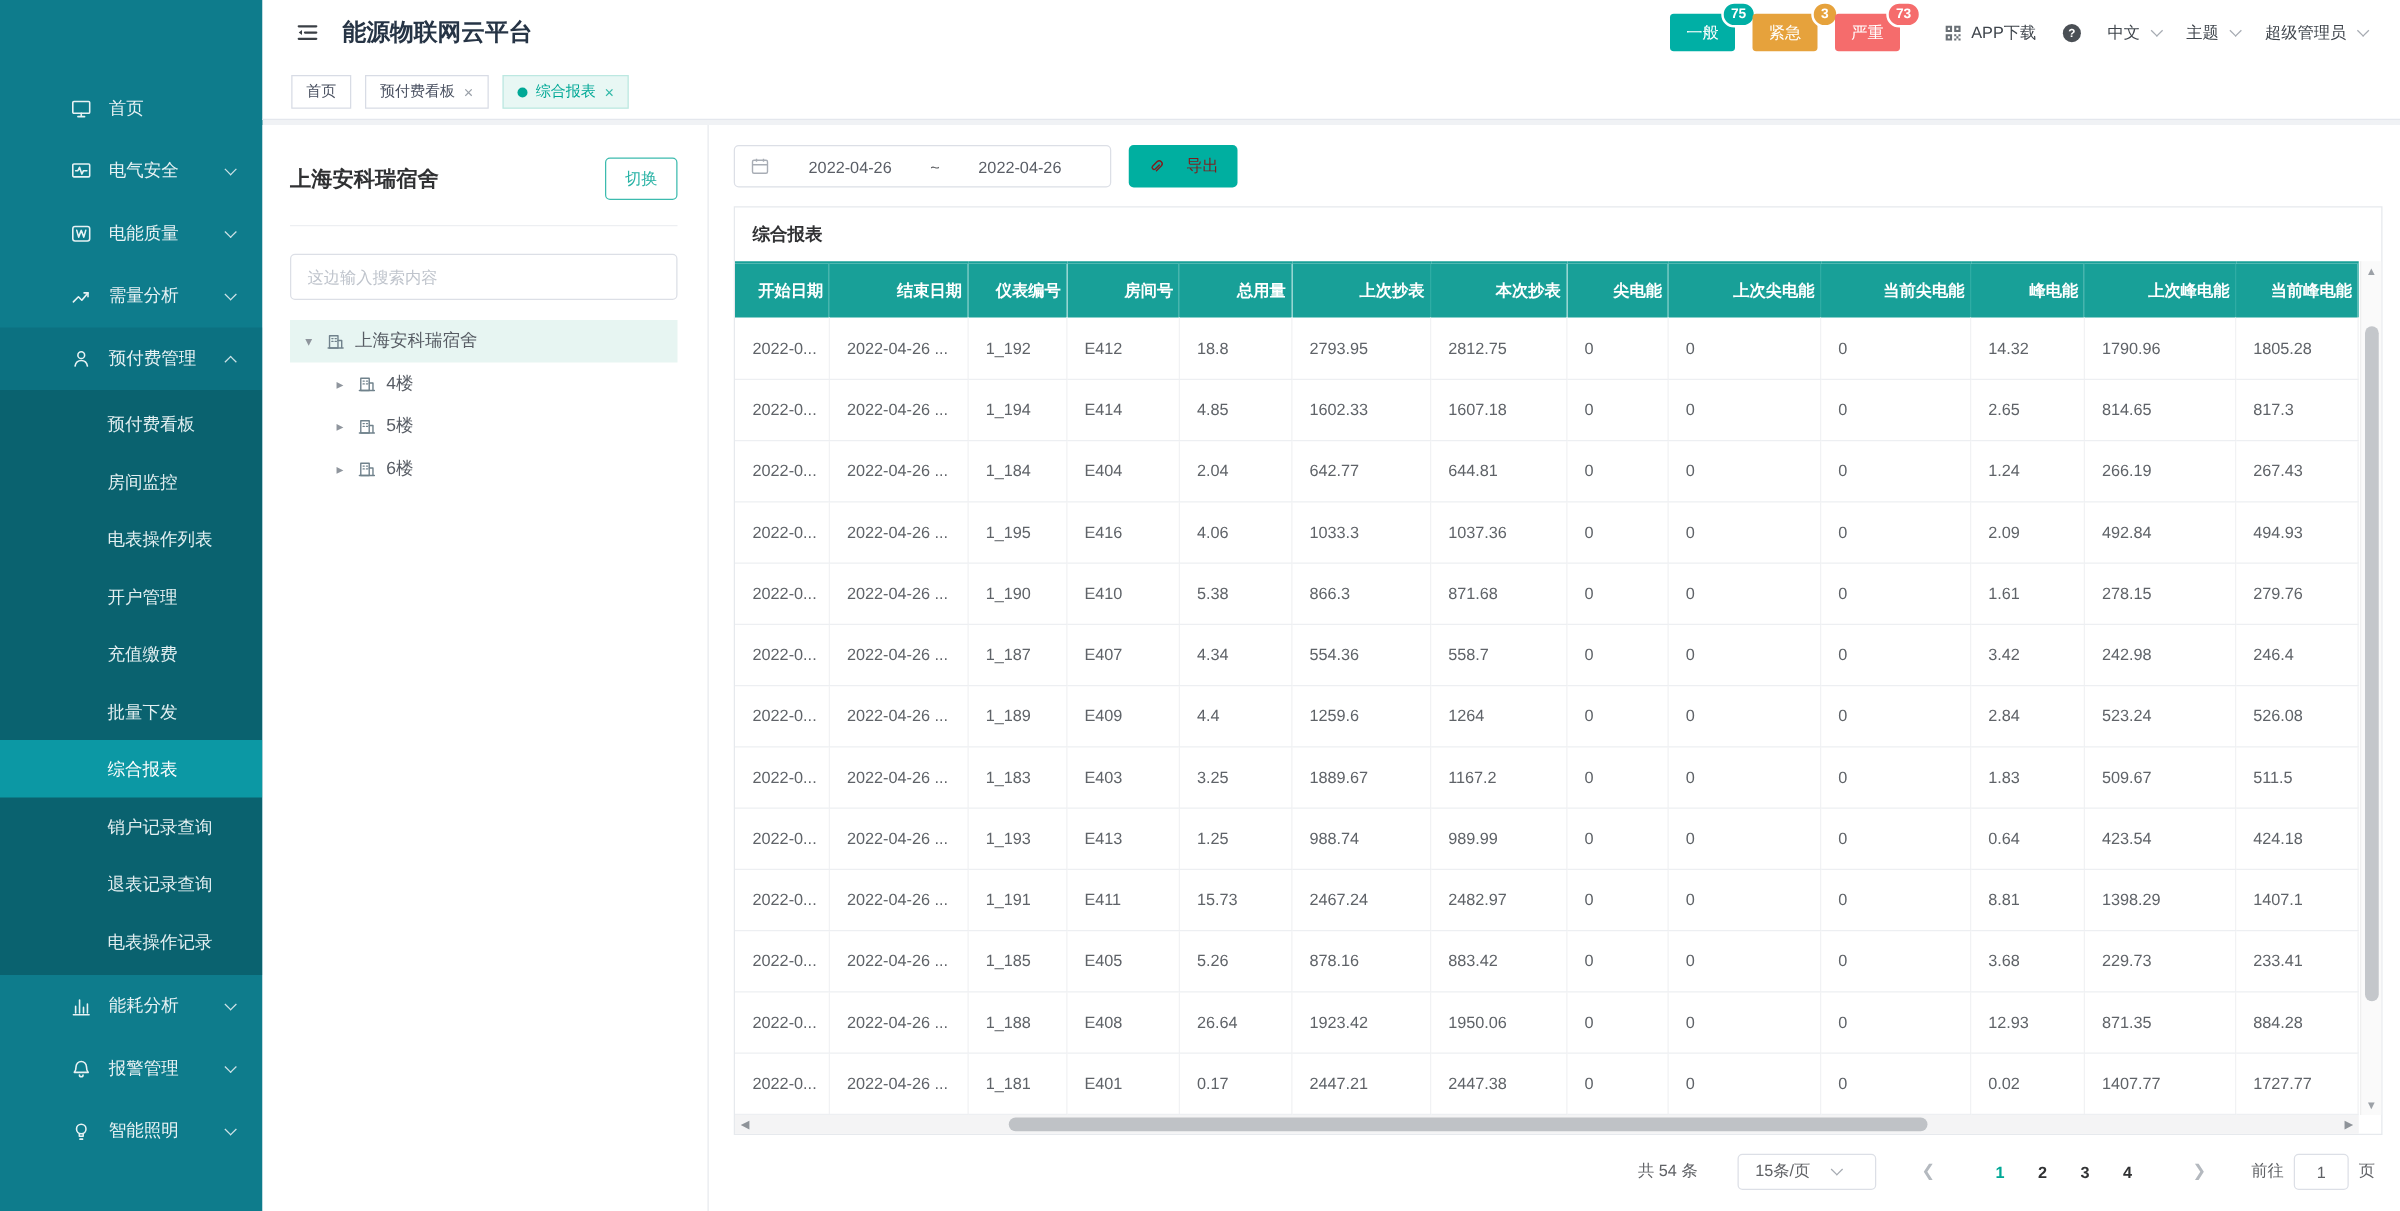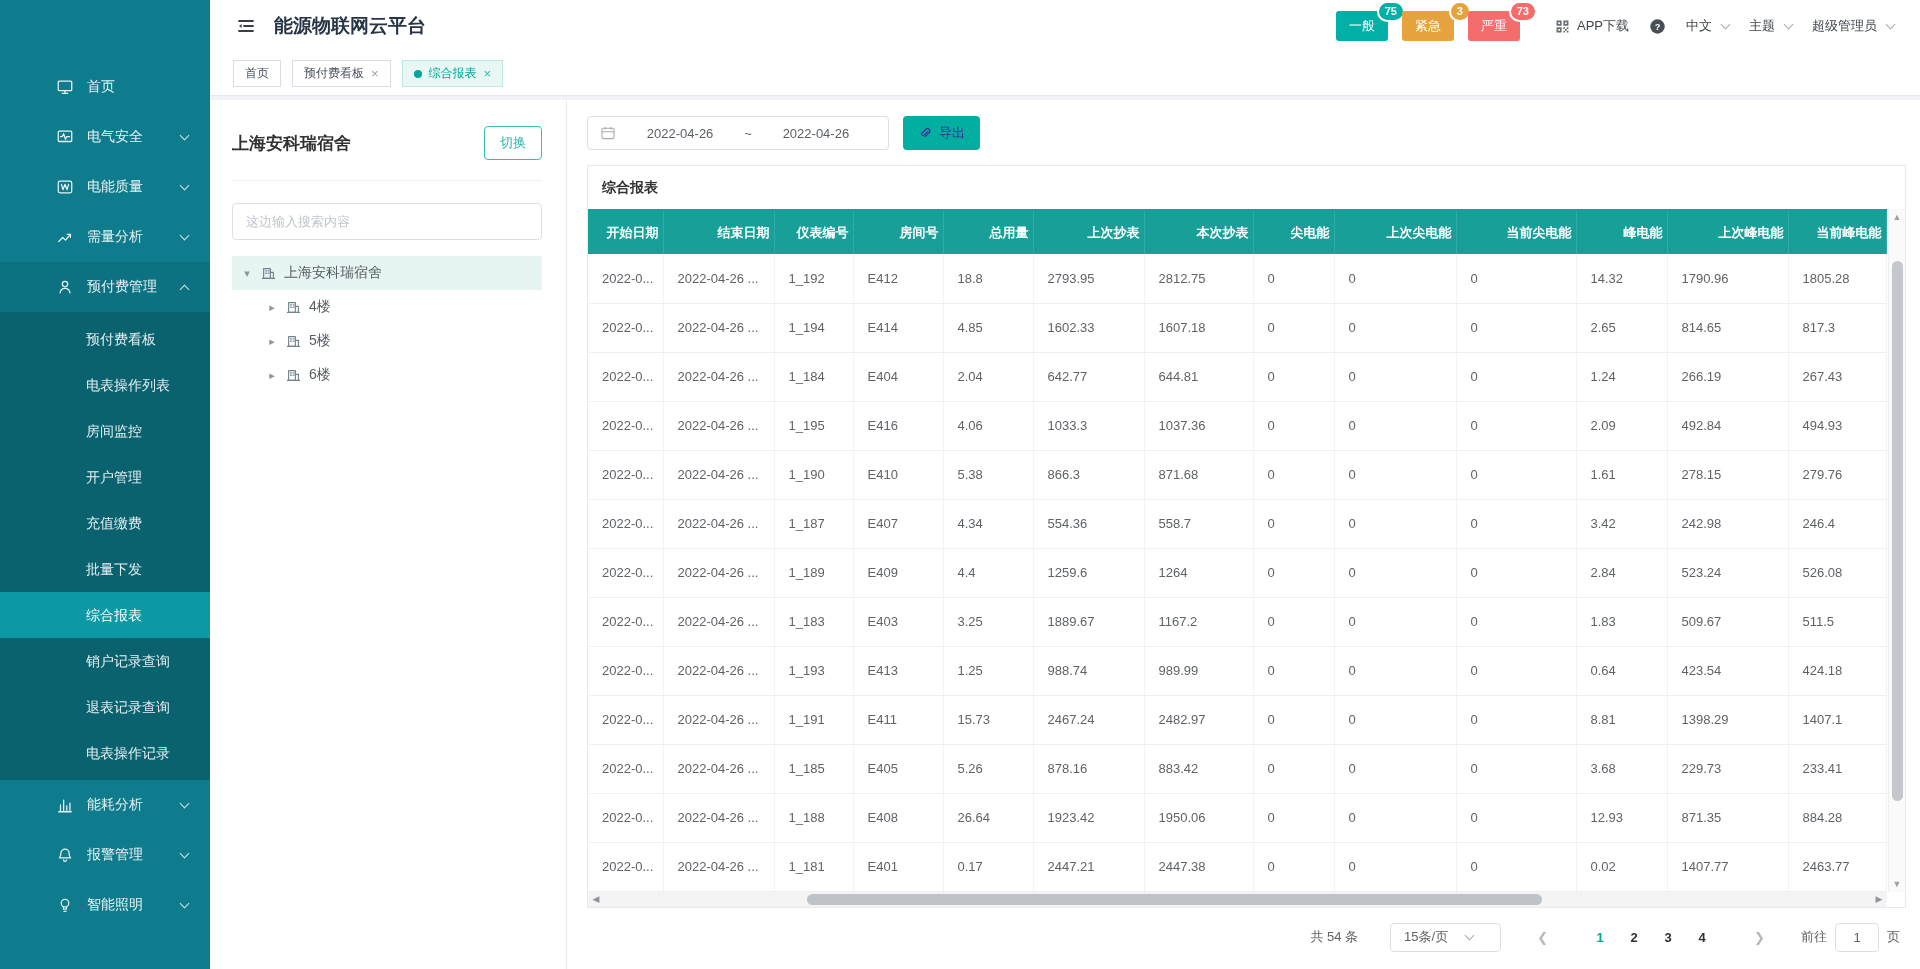--- a/index.html
+++ b/index.html
@@ -66,21 +66,21 @@
   .tree-ic svg { width:15px; height:15px; }
 
   
   .table-panel { flex:1; min-width:0; padding:16px 14px 0 20px; }
   .toolbar { display:flex; gap:14px; margin-bottom:15px; }
   .date-range { width:302px; height:34px; border:1px solid #DCDFE6; border-radius:4px; display:flex; align-items:center; padding:0 12px; font-size:13px; color:#5A5E66; background:#FFF; cursor:pointer; }
   .cal-ic { width:16px; height:16px; color:#A8ADB5; display:inline-flex; margin-right:4px; }
   .cal-ic svg { width:16px; height:16px; }
   .date-val { flex:1; text-align:center; }
   .date-sep { padding:0 4px; color:#606266; }
-  .export-btn { height:34px; background:#00AFA0; color:#4c1d95; border:none; border-radius:4px; font-size:13px; padding:0 15px; display:flex; align-items:center; gap:7px; cursor:pointer; }
+  .export-btn { height:34px; background:#00AFA0; color:#7f1d1d; border:none; border-radius:4px; font-size:13px; padding:0 15px; display:flex; align-items:center; gap:17px; cursor:pointer; }
   .clip-ic { width:14px; height:14px; display:inline-flex; }
   .clip-ic svg { width:14px; height:14px; }
 
   .report-panel { border:1px solid #E6E9ED; background:#FFF; }
   .report-title { font-size:14px; font-weight:bold; color:#303133; padding:13px 14px 12px; }
   .table-zone { position:relative; padding-right:18px; }
   table { border-collapse:collapse; table-layout:fixed; width:1298px; }
   thead th { background:#18A098; color:#FFF; font-size:13px; font-weight:bold; text-align:right; padding:0 4px 0 14px; height:44px; border-right:1px solid #2FACA4; border-top:2px solid #18A098; white-space:nowrap; overflow:hidden; }
   tbody td { font-size:13px; color:#5F6368; height:49px; padding:0 4px 0 14px; border-bottom:1px solid #EDEFF2; border-right:1px solid #F1F2F4; white-space:nowrap; overflow:hidden; background:#FFF; }
 
@@ -153,22 +153,22 @@
             <svg viewBox="0 0 20 20" fill="none" stroke="currentColor" stroke-width="1.4" stroke-linecap="round" stroke-linejoin="round">
               <circle cx="10" cy="6.8" r="3"></circle>
               <path d="M4.5 16.5c.6-3.4 2.6-5 5.5-5s4.9 1.6 5.5 5"></path>
             </svg>
           </span>
           <span class="nav-label">预付费管理</span>
           <i class="chev up"></i>
         </div>
         <div class="submenu">
           <div class="sub-item">预付费看板</div>
+          <div class="sub-item">房间监控</div>
           <div class="sub-item">电表操作列表</div>
-          <div class="sub-item">房间监控</div>
           <div class="sub-item">开户管理</div>
           <div class="sub-item">充值缴费</div>
           <div class="sub-item">批量下发</div>
           <div class="sub-item active">综合报表</div>
           <div class="sub-item">销户记录查询</div>
           <div class="sub-item">退表记录查询</div>
           <div class="sub-item">电表操作记录</div>
         </div>
         <div class="nav-item">
           <span class="nav-icon">
@@ -572,21 +572,21 @@
                     <td>1_181</td>
                     <td>E401</td>
                     <td>0.17</td>
                     <td>2447.21</td>
                     <td>2447.38</td>
                     <td>0</td>
                     <td>0</td>
                     <td>0</td>
                     <td>0.02</td>
                     <td>1407.77</td>
-                    <td>2463.77</td>
+                    <td>1727.77</td>
                   </tr>
                 </tbody>
             </table>
             <div class="vscroll">
               <span class="arr top">▲</span>
               <div class="vthumb"></div>
               <span class="arr bot">▼</span>
             </div>
           </div>
 

